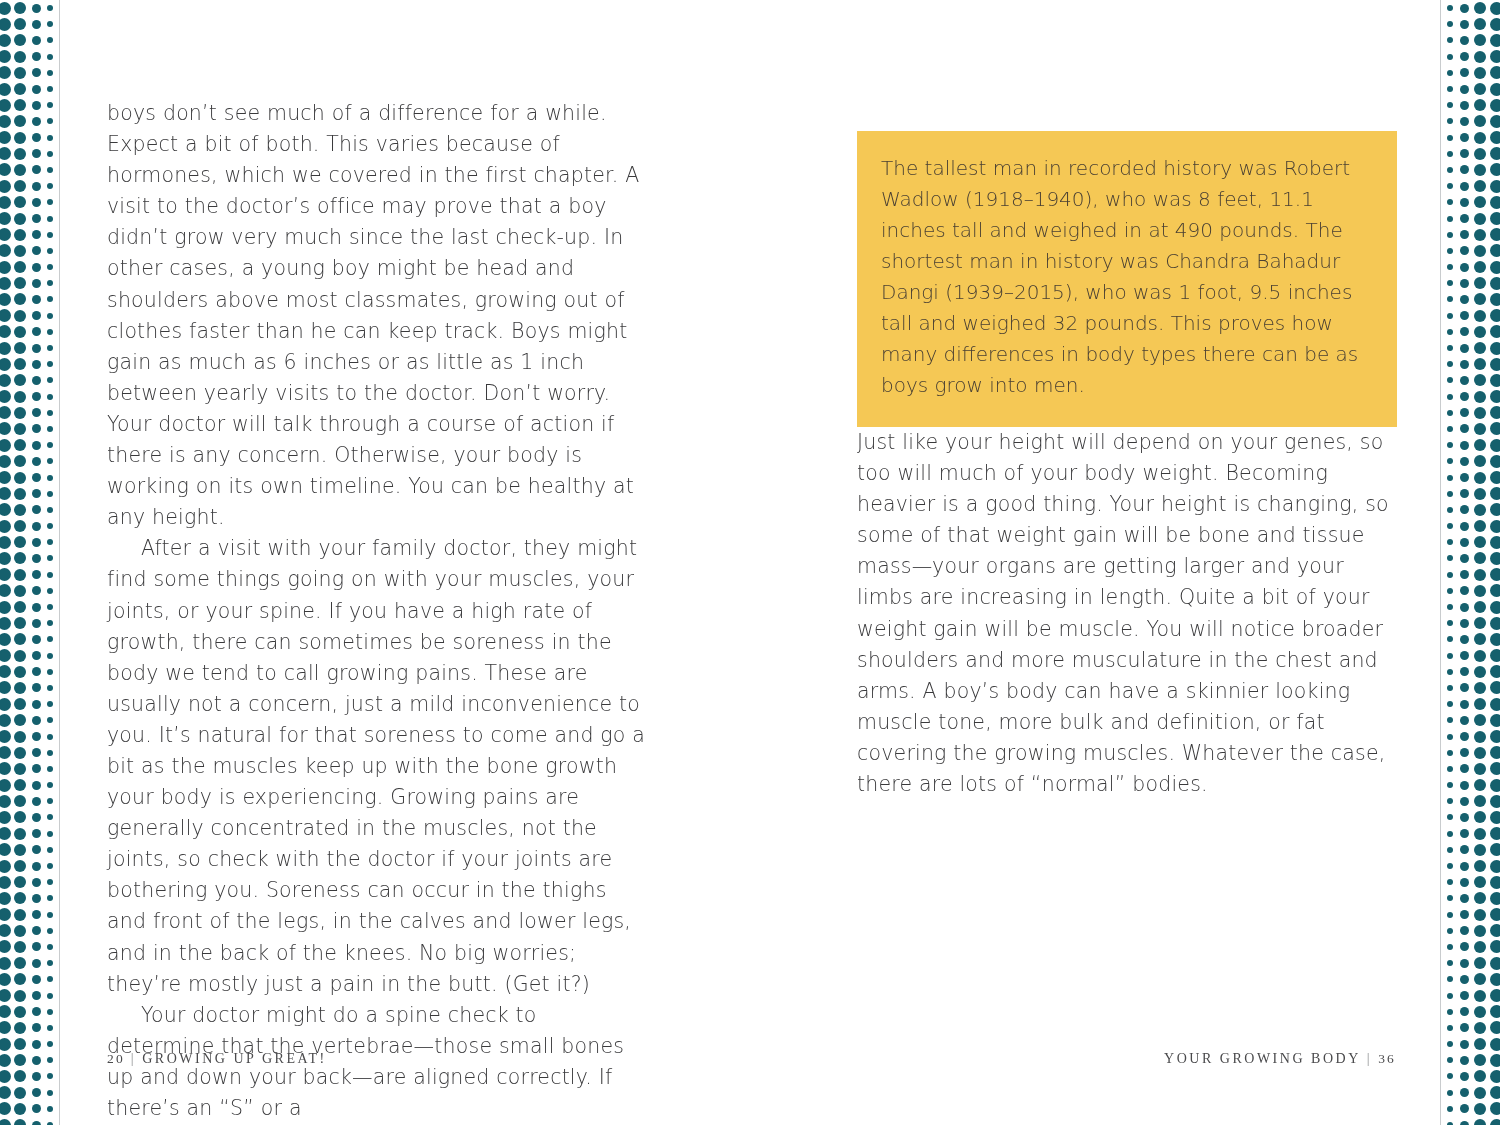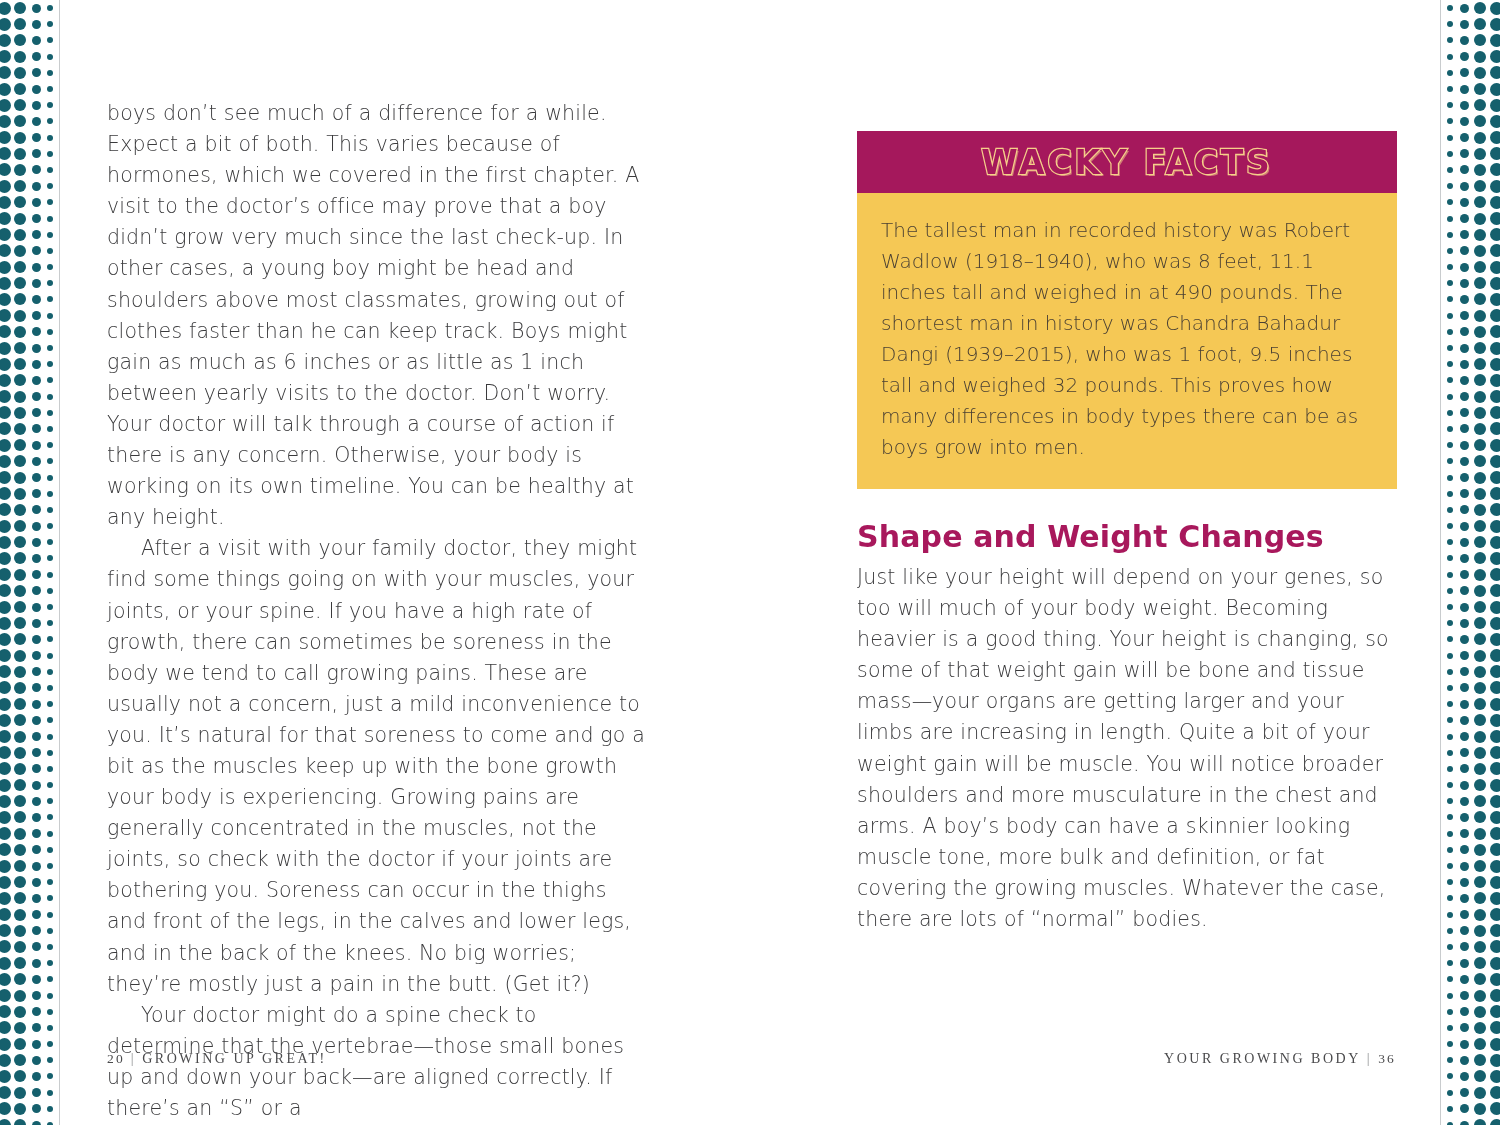--- a/index.html
+++ b/index.html
@@ -725,29 +725,25 @@
 
   <div class="col left">
     <p class="body">boys don’t see much of a difference for a while. Expect a bit of both. This varies because of hormones, which we covered in the first chapter. A visit to the doctor’s office may prove that a boy didn’t grow very much since the last check-up. In other cases, a young boy might be head and shoulders above most classmates, growing out of clothes faster than he can keep track. Boys might gain as much as 6 inches or as little as 1 inch between yearly visits to the doctor. Don’t worry. Your doctor will talk through a course of action if there is any concern. Otherwise, your body is working on its own timeline. You can be healthy at any height.</p>
     <p class="body indent">After a visit with your family doctor, they might find some things going on with your muscles, your joints, or your spine. If you have a high rate of growth, there can sometimes be soreness in the body we tend to call growing pains. These are usually not a concern, just a mild inconvenience to you. It’s natural for that soreness to come and go a bit as the muscles keep up with the bone growth your body is experiencing. Growing pains are generally concentrated in the muscles, not the joints, so check with the doctor if your joints are bothering you. Soreness can occur in the thighs and front of the legs, in the calves and lower legs, and in the back of the knees. No big worries; they’re mostly just a pain in the butt. (Get it?)</p>
     <p class="body indent">Your doctor might do a spine check to determine that the vertebrae—those small bones up and down your back—are aligned correctly. If there’s an “S” or a</p>
   </div>
 
   <div class="col right">
 
     <div class="callout">
-      <div class="callout-header">
-        <span class="callout-title">WACKY FACTS</span>
-      </div>
       <div class="callout-body">
         <p>The tallest man in recorded history was Robert Wadlow (1918–1940), who was 8 feet, 11.1 inches tall and weighed in at 490 pounds. The shortest man in history was Chandra Bahadur Dangi (1939–2015), who was 1 foot, 9.5 inches tall and weighed 32 pounds. This proves how many differences in body types there can be as boys grow into men.</p>
       </div>
     </div>
 
-    <h2 class="section">Shape and Weight Changes</h2>
     <p class="body">Just like your height will depend on your genes, so too will much of your body weight. Becoming heavier is a good thing. Your height is changing, so some of that weight gain will be bone and tissue mass—your organs are getting larger and your limbs are increasing in length. Quite a bit of your weight gain will be muscle. You will notice broader shoulders and more musculature in the chest and arms. A boy’s body can have a skinnier looking muscle tone, more bulk and definition, or fat covering the growing muscles. Whatever the case, there are lots of “normal” bodies.</p>
   </div>
 
   <div class="footer left">
     <span class="num">20</span><span class="sep">|</span><span>GROWING UP GREAT!</span>
   </div>
 
   <div class="footer right">
     <span>YOUR GROWING BODY</span><span class="sep">|</span><span class="num">36</span>
   </div>

